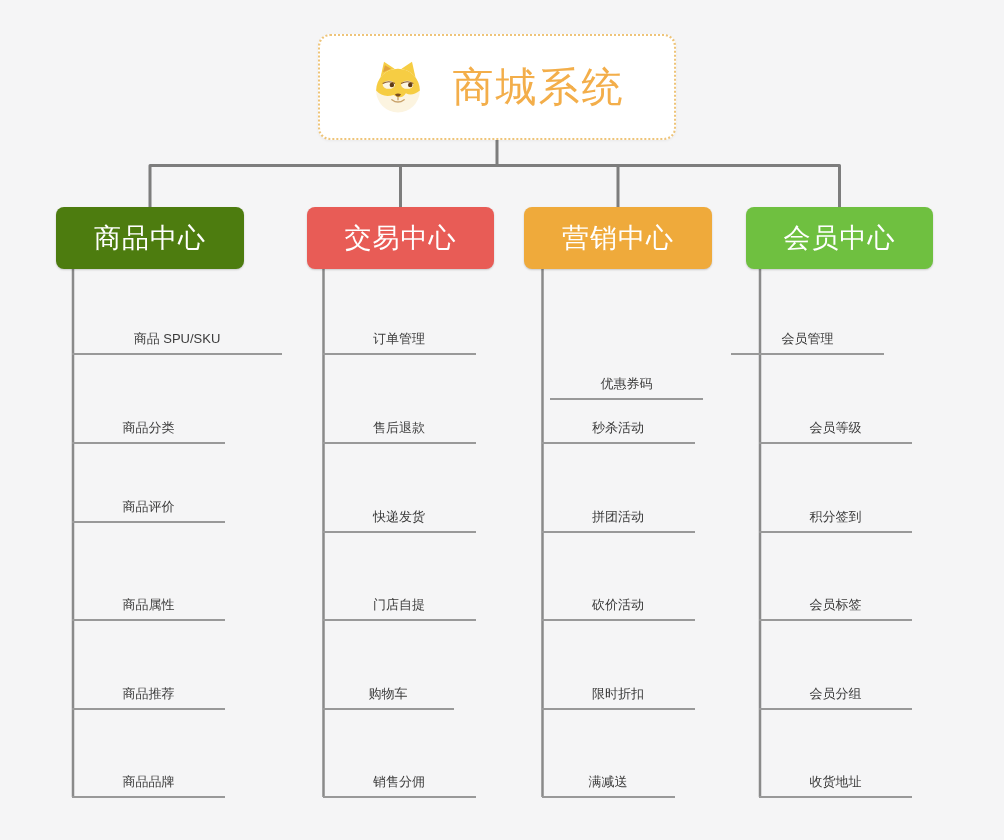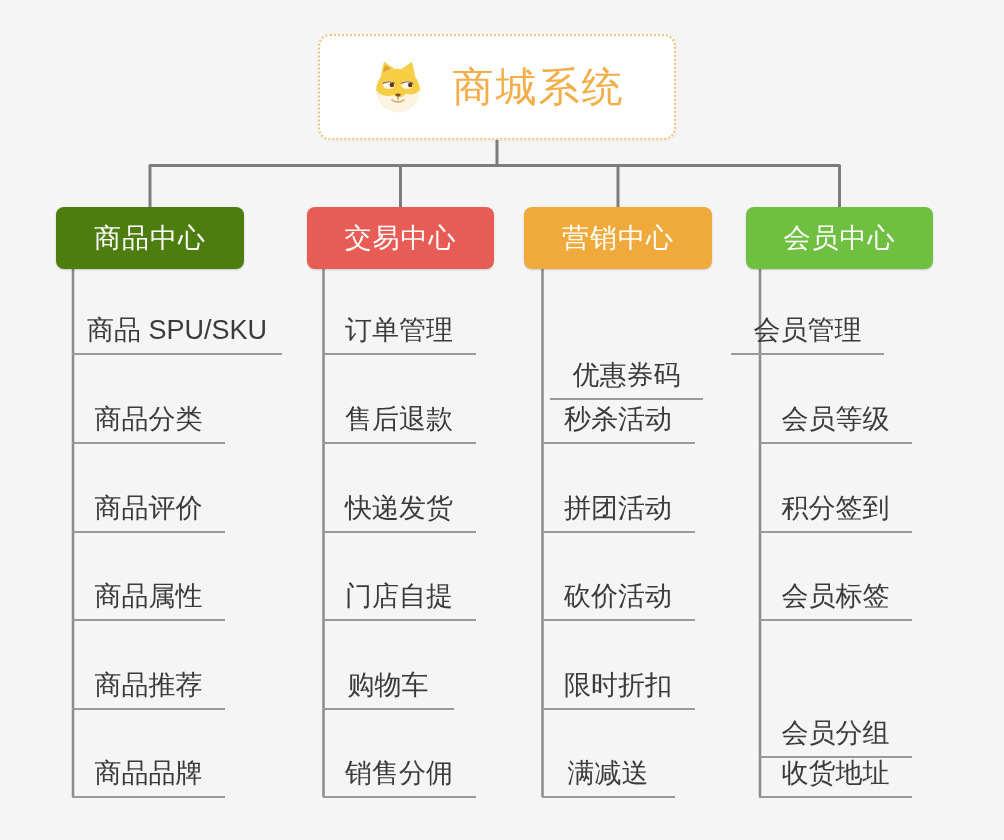--- a/index.html
+++ b/index.html
@@ -26,21 +26,21 @@
     display:flex;align-items:center;justify-content:center;
     color:#ffffff;font-size:27px;letter-spacing:1px;
     box-shadow:0 1px 2px rgba(0,0,0,0.18);cursor:pointer;box-sizing:border-box;
   }
 
   
   .leaf-item{
     position:absolute;height:40px;box-sizing:border-box;
     border-bottom:2px solid #999999;
     display:flex;align-items:flex-end;justify-content:center;
-    padding-bottom:5px;font-size:27px;color:#3b3b3b;
+    padding-bottom:5px;font-size:13px;color:#3b3b3b;
     white-space:nowrap;cursor:pointer;
   }
 </style>
 </head>
 <body>
 
 <div class="stage">
 
   <svg class="connectors" width="1004" height="840" viewBox="0 0 1004 840">
     <g stroke="#7d7d7d" stroke-width="3" fill="none" stroke-linejoin="round">
@@ -80,21 +80,21 @@
     <span class="root-title" style="color: rgb(243, 174, 74);">商城系统</span>
   </div>
 
   <div class="branch-header" style="left: 56px; top: 207px; width: 188px; background-color: #4d7c0f;">商品中心</div>
   <div class="branch-header" style="left: 307px; top: 207px; width: 187px; background-color: rgb(232, 92, 86);">交易中心</div>
   <div class="branch-header" style="left: 524px; top: 207px; width: 188px; background-color: rgb(239, 170, 59);">营销中心</div>
   <div class="branch-header" style="left: 746px; top: 207px; width: 187px; background-color: rgb(111, 192, 64);">会员中心</div>
 
   <div class="leaf-item" style="left:72px;top:315px;width:210px;">商品 SPU/SKU</div>
   <div class="leaf-item" style="left:72px;top:404px;width:153px;">商品分类</div>
-  <div class="leaf-item" style="left:72px;top:493px;width:153px;">商品评价</div>
+  <div class="leaf-item" style="left:72px;top:483px;width:153px;">商品评价</div>
   <div class="leaf-item" style="left:72px;top:581px;width:153px;">商品属性</div>
   <div class="leaf-item" style="left:72px;top:670px;width:153px;">商品推荐</div>
   <div class="leaf-item" style="left:72px;top:758px;width:153px;">商品品牌</div>
 
   <div class="leaf-item" style="left:322.5px;top:315px;width:153px;">订单管理</div>
   <div class="leaf-item" style="left:322.5px;top:404px;width:153px;">售后退款</div>
   <div class="leaf-item" style="left:322.5px;top:493px;width:153px;">快递发货</div>
   <div class="leaf-item" style="left:322.5px;top:581px;width:153px;">门店自提</div>
   <div class="leaf-item" style="left:322.5px;top:670px;width:131px;">购物车</div>
   <div class="leaf-item" style="left:322.5px;top:758px;width:153px;">销售分佣</div>
@@ -103,16 +103,16 @@
   <div class="leaf-item" style="left:541.5px;top:404px;width:153px;">秒杀活动</div>
   <div class="leaf-item" style="left:541.5px;top:493px;width:153px;">拼团活动</div>
   <div class="leaf-item" style="left:541.5px;top:581px;width:153px;">砍价活动</div>
   <div class="leaf-item" style="left:541.5px;top:670px;width:153px;">限时折扣</div>
   <div class="leaf-item" style="left:541.5px;top:758px;width:133px;">满减送</div>
 
   <div class="leaf-item" style="left:731px;top:315px;width:153px;">会员管理</div>
   <div class="leaf-item" style="left:759px;top:404px;width:153px;">会员等级</div>
   <div class="leaf-item" style="left:759px;top:493px;width:153px;">积分签到</div>
   <div class="leaf-item" style="left:759px;top:581px;width:153px;">会员标签</div>
-  <div class="leaf-item" style="left:759px;top:670px;width:153px;margin-top:48px;">会员分组</div>
+  <div class="leaf-item" style="left:759px;top:670px;width:153px;">会员分组</div>
   <div class="leaf-item" style="left:759px;top:758px;width:153px;">收货地址</div>
 
 </div>
 
 </body></html>

